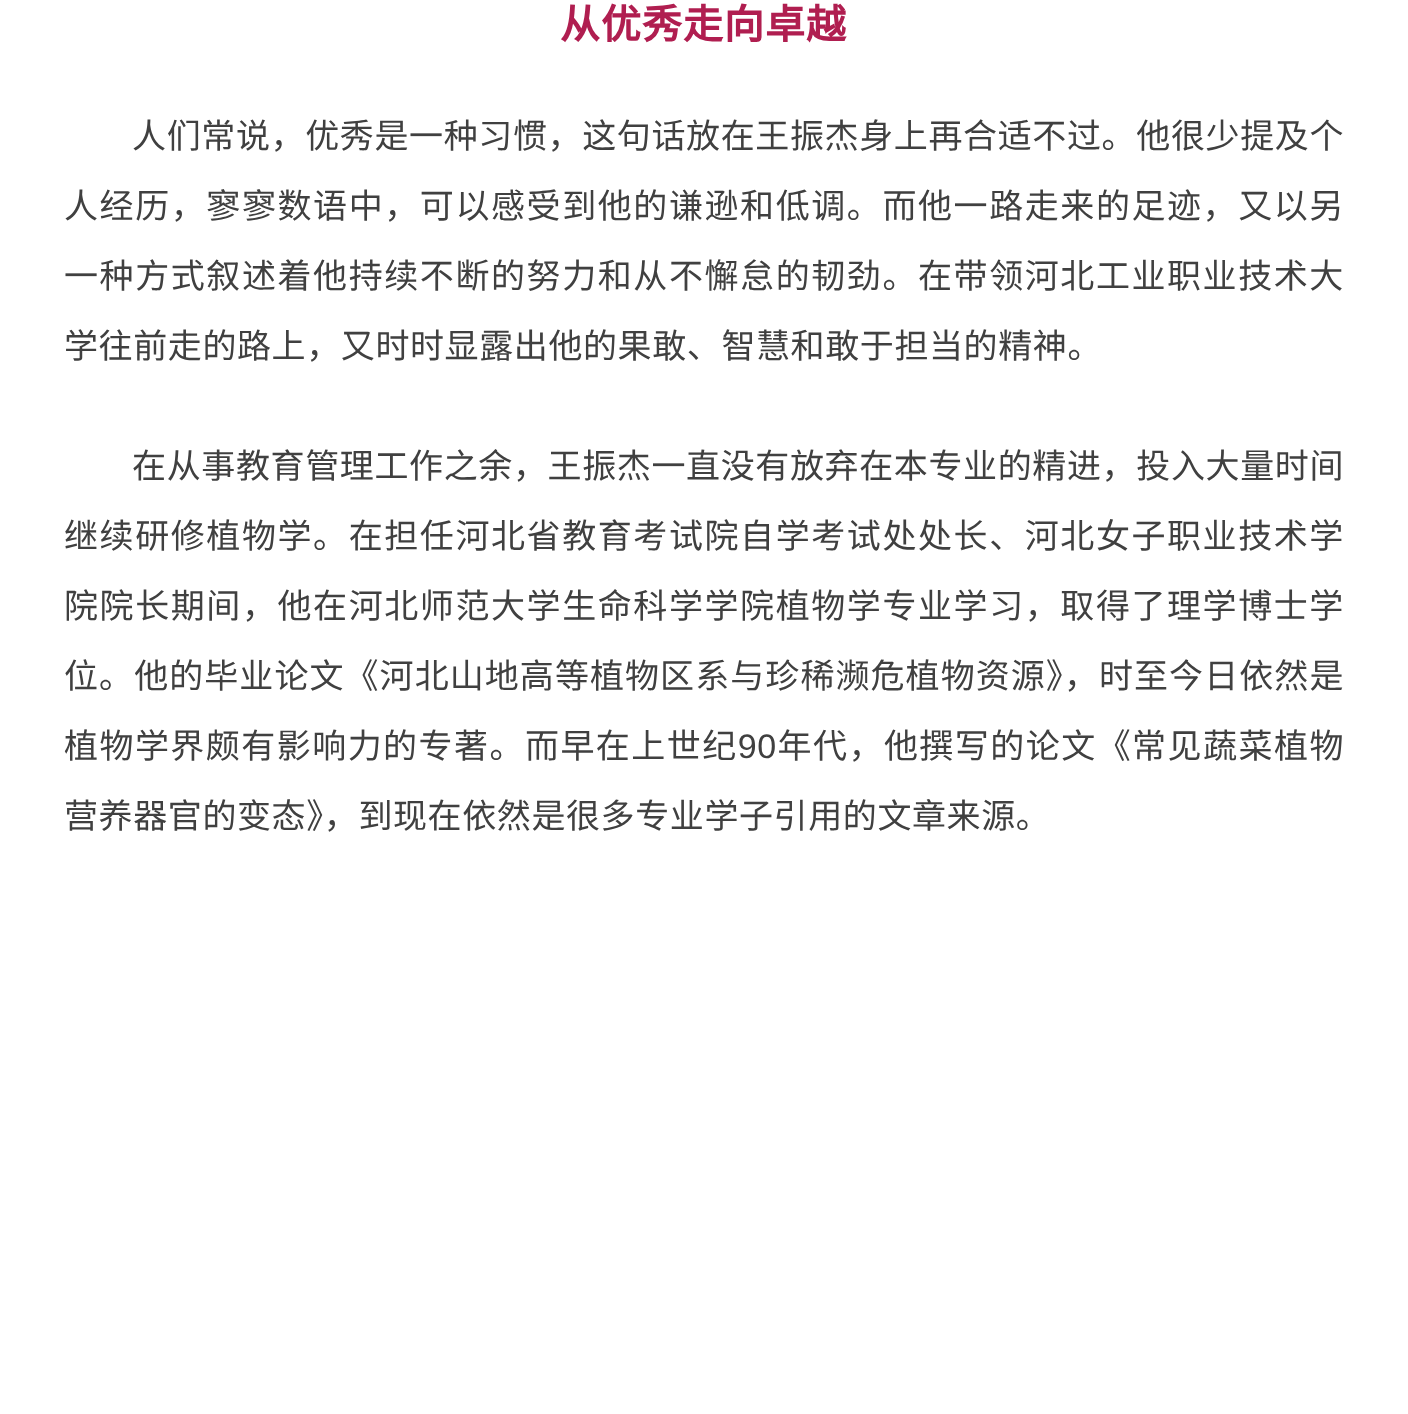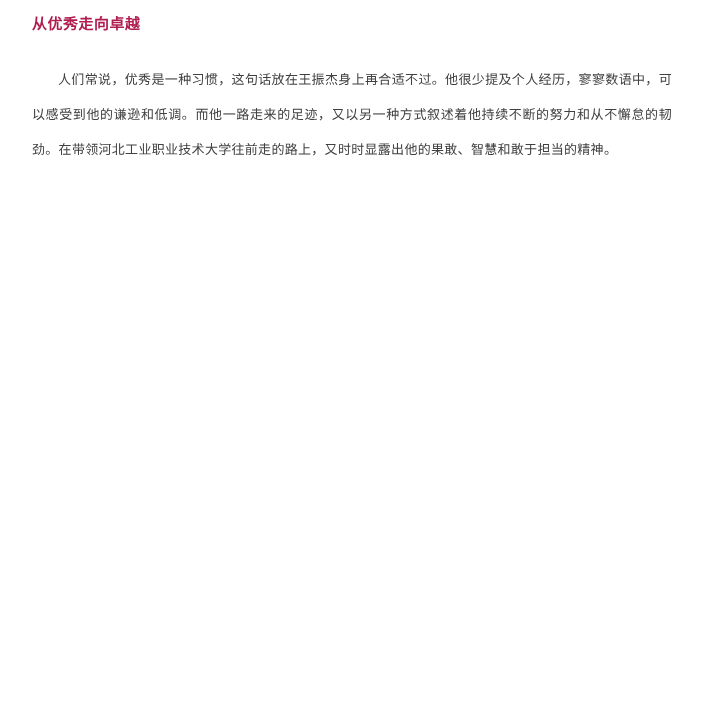--- a/index.html
+++ b/index.html
@@ -15,38 +15,38 @@
       overflow: hidden;
       font-family: "Liberation Sans", "DejaVu Sans", sans-serif;
     }
     .page {
       width: 704px;
       height: 707px;
       padding: 0 32px;
       background: var(--background);
     }
     .article-title {
-      margin-top: 11px;
-      font-size: 15px;
+      font-size: 20px;
       line-height: 26px;
       font-weight: bold;
-      text-align: left;
+      text-align: center;
       color: var(--title_accent);
       letter-spacing: 0.5px;
     }
     .article-paragraph {
       margin-top: 25px;
-      font-size: 13px;
+      font-size: 17px;
       line-height: 35px;
       color: var(--body_text);
       text-align: justify;
       text-justify: inter-ideograph;
       text-indent: 2em;
       letter-spacing: 0.3px;
     }
   </style>
 </head>
 <body>
 
 <div class="page">
   <h1 class="article-title">从优秀走向卓越</h1>
   <p class="article-paragraph">人们常说，优秀是一种习惯，这句话放在王振杰身上再合适不过。他很少提及个人经历，寥寥数语中，可以感受到他的谦逊和低调。而他一路走来的足迹，又以另一种方式叙述着他持续不断的努力和从不懈怠的韧劲。在带领河北工业职业技术大学往前走的路上，又时时显露出他的果敢、智慧和敢于担当的精神。</p>
+  <p class="article-paragraph">在从事教育管理工作之余，王振杰一直没有放弃在本专业的精进，投入大量时间继续研修植物学。在担任河北省教育考试院自学考试处处长、河北女子职业技术学院院长期间，他在河北师范大学生命科学学院植物学专业学习，取得了理学博士学位。他的毕业论文《河北山地高等植物区系与珍稀濒危植物资源》，时至今日依然是植物学界颇有影响力的专著。而早在上世纪90年代，他撰写的论文《常见蔬菜植物营养器官的变态》，到现在依然是很多专业学子引用的文章来源。</p>
 </div>
 
 </body></html>

